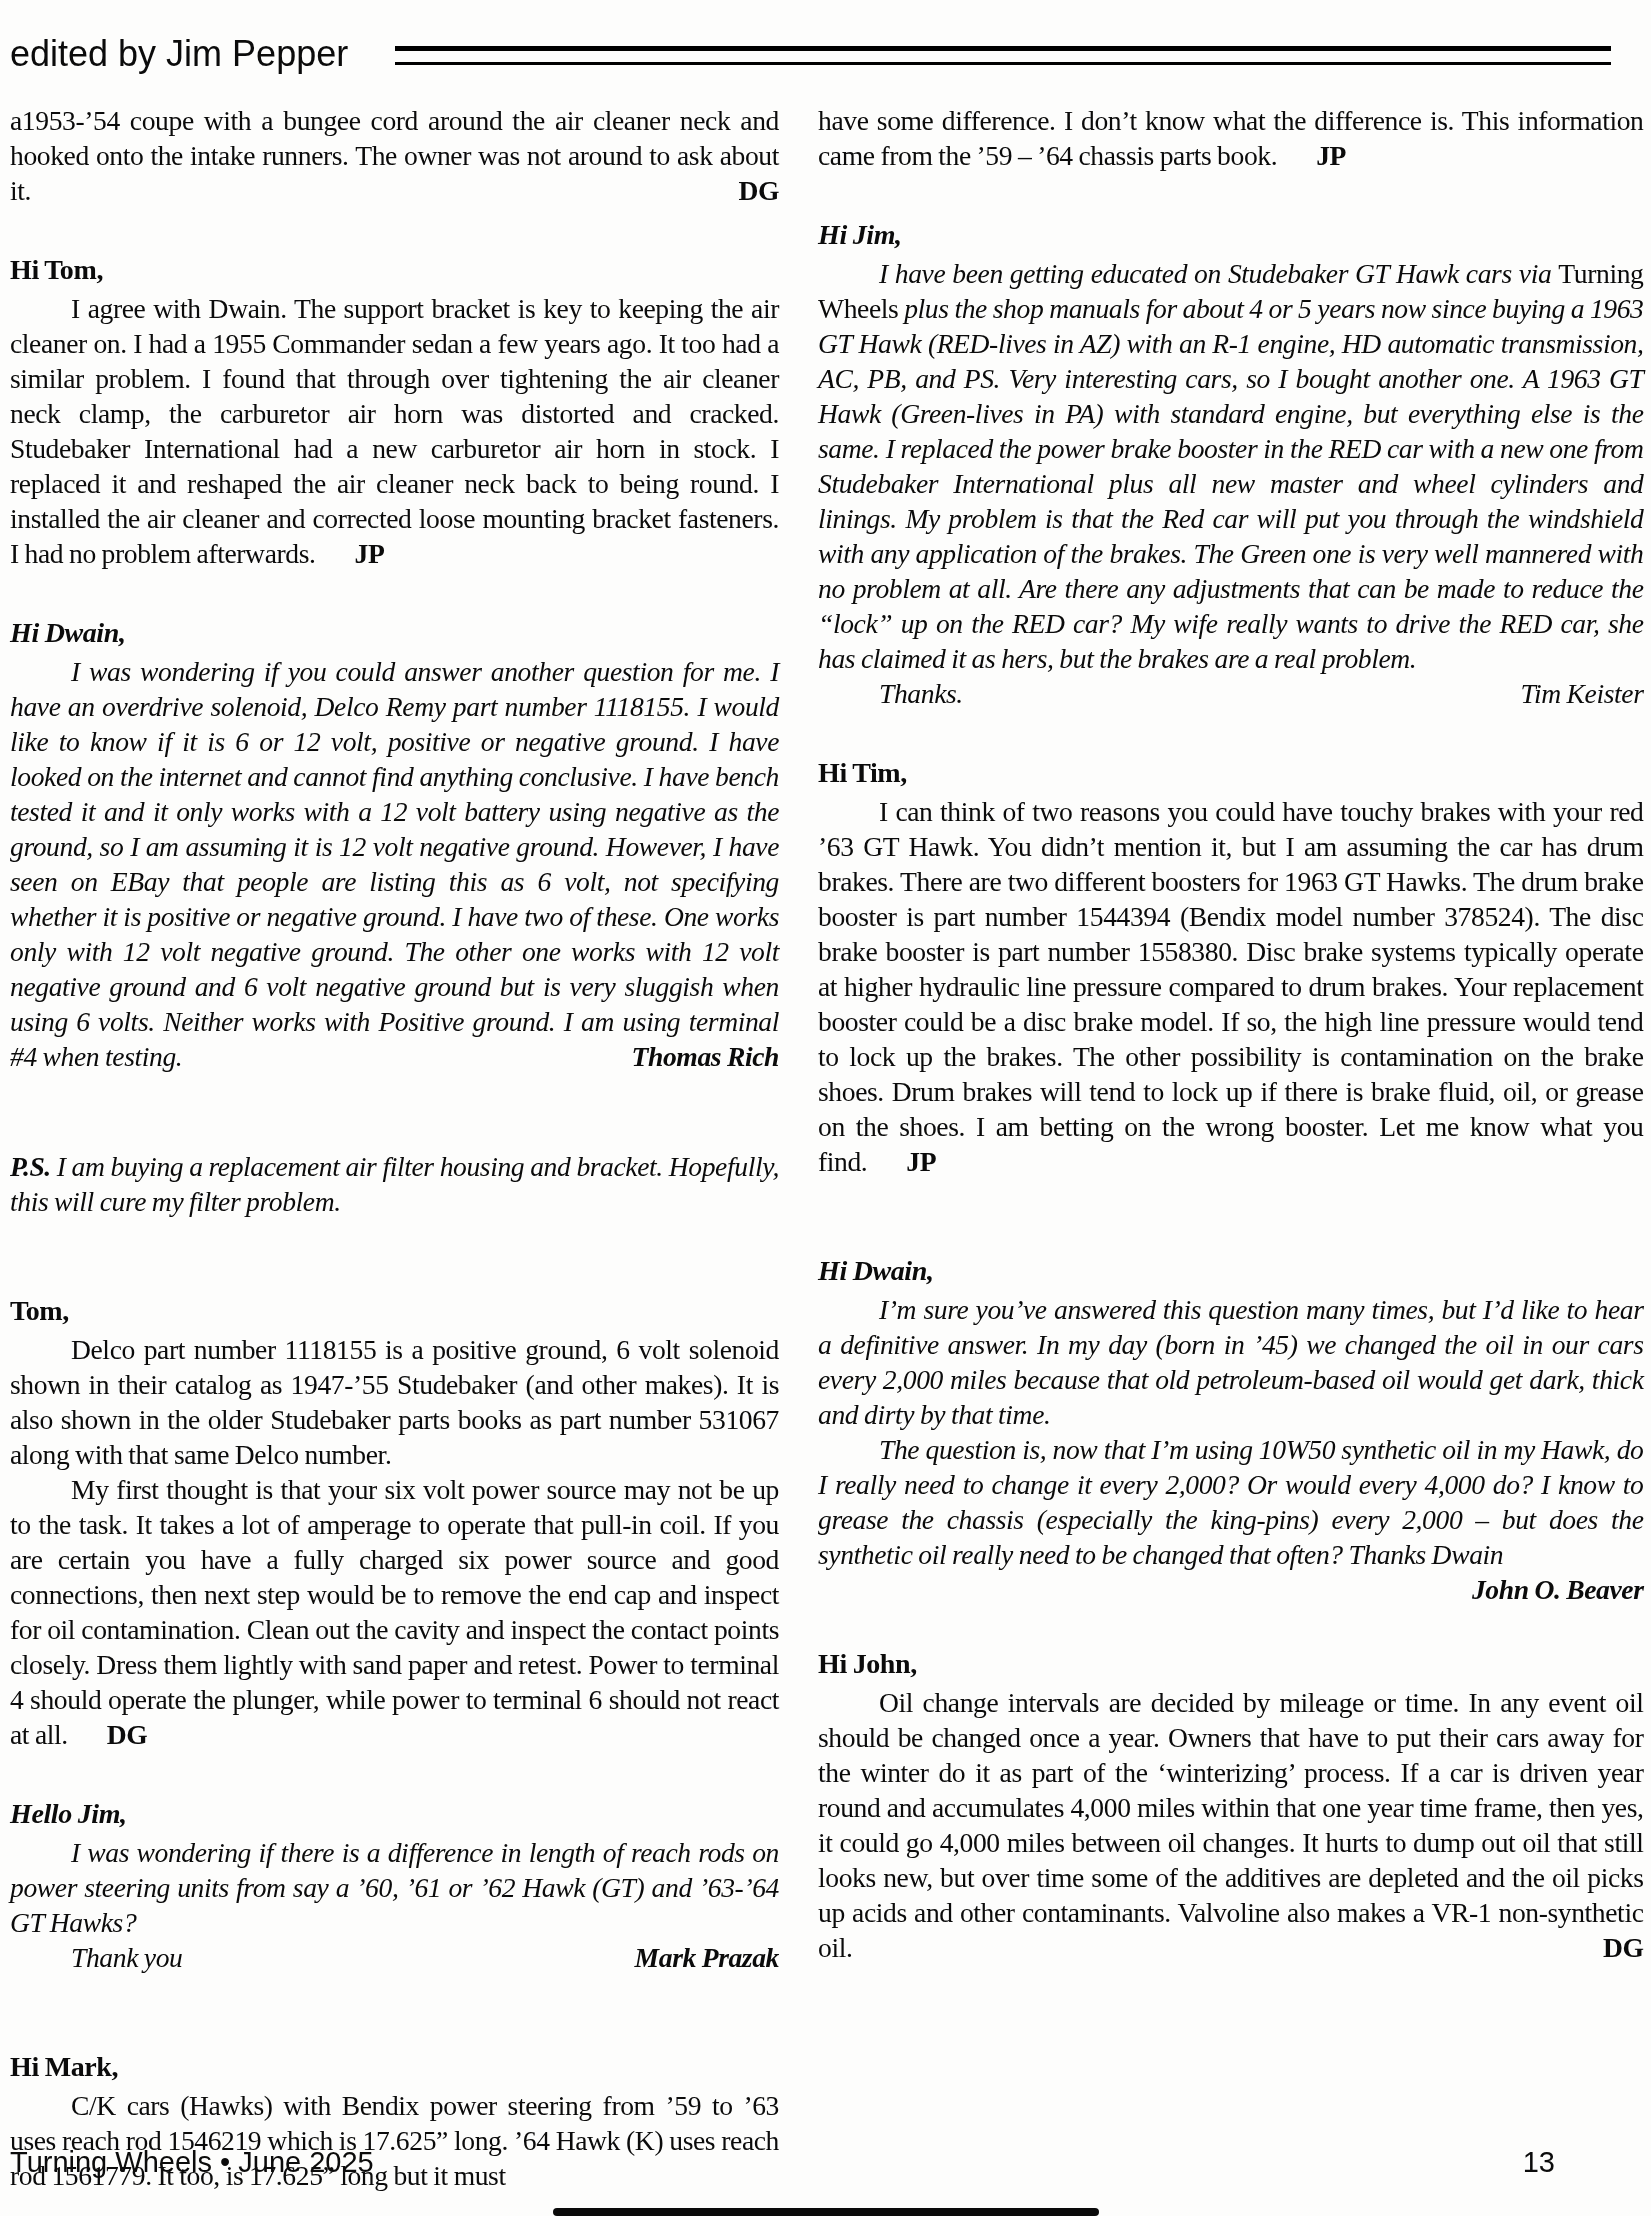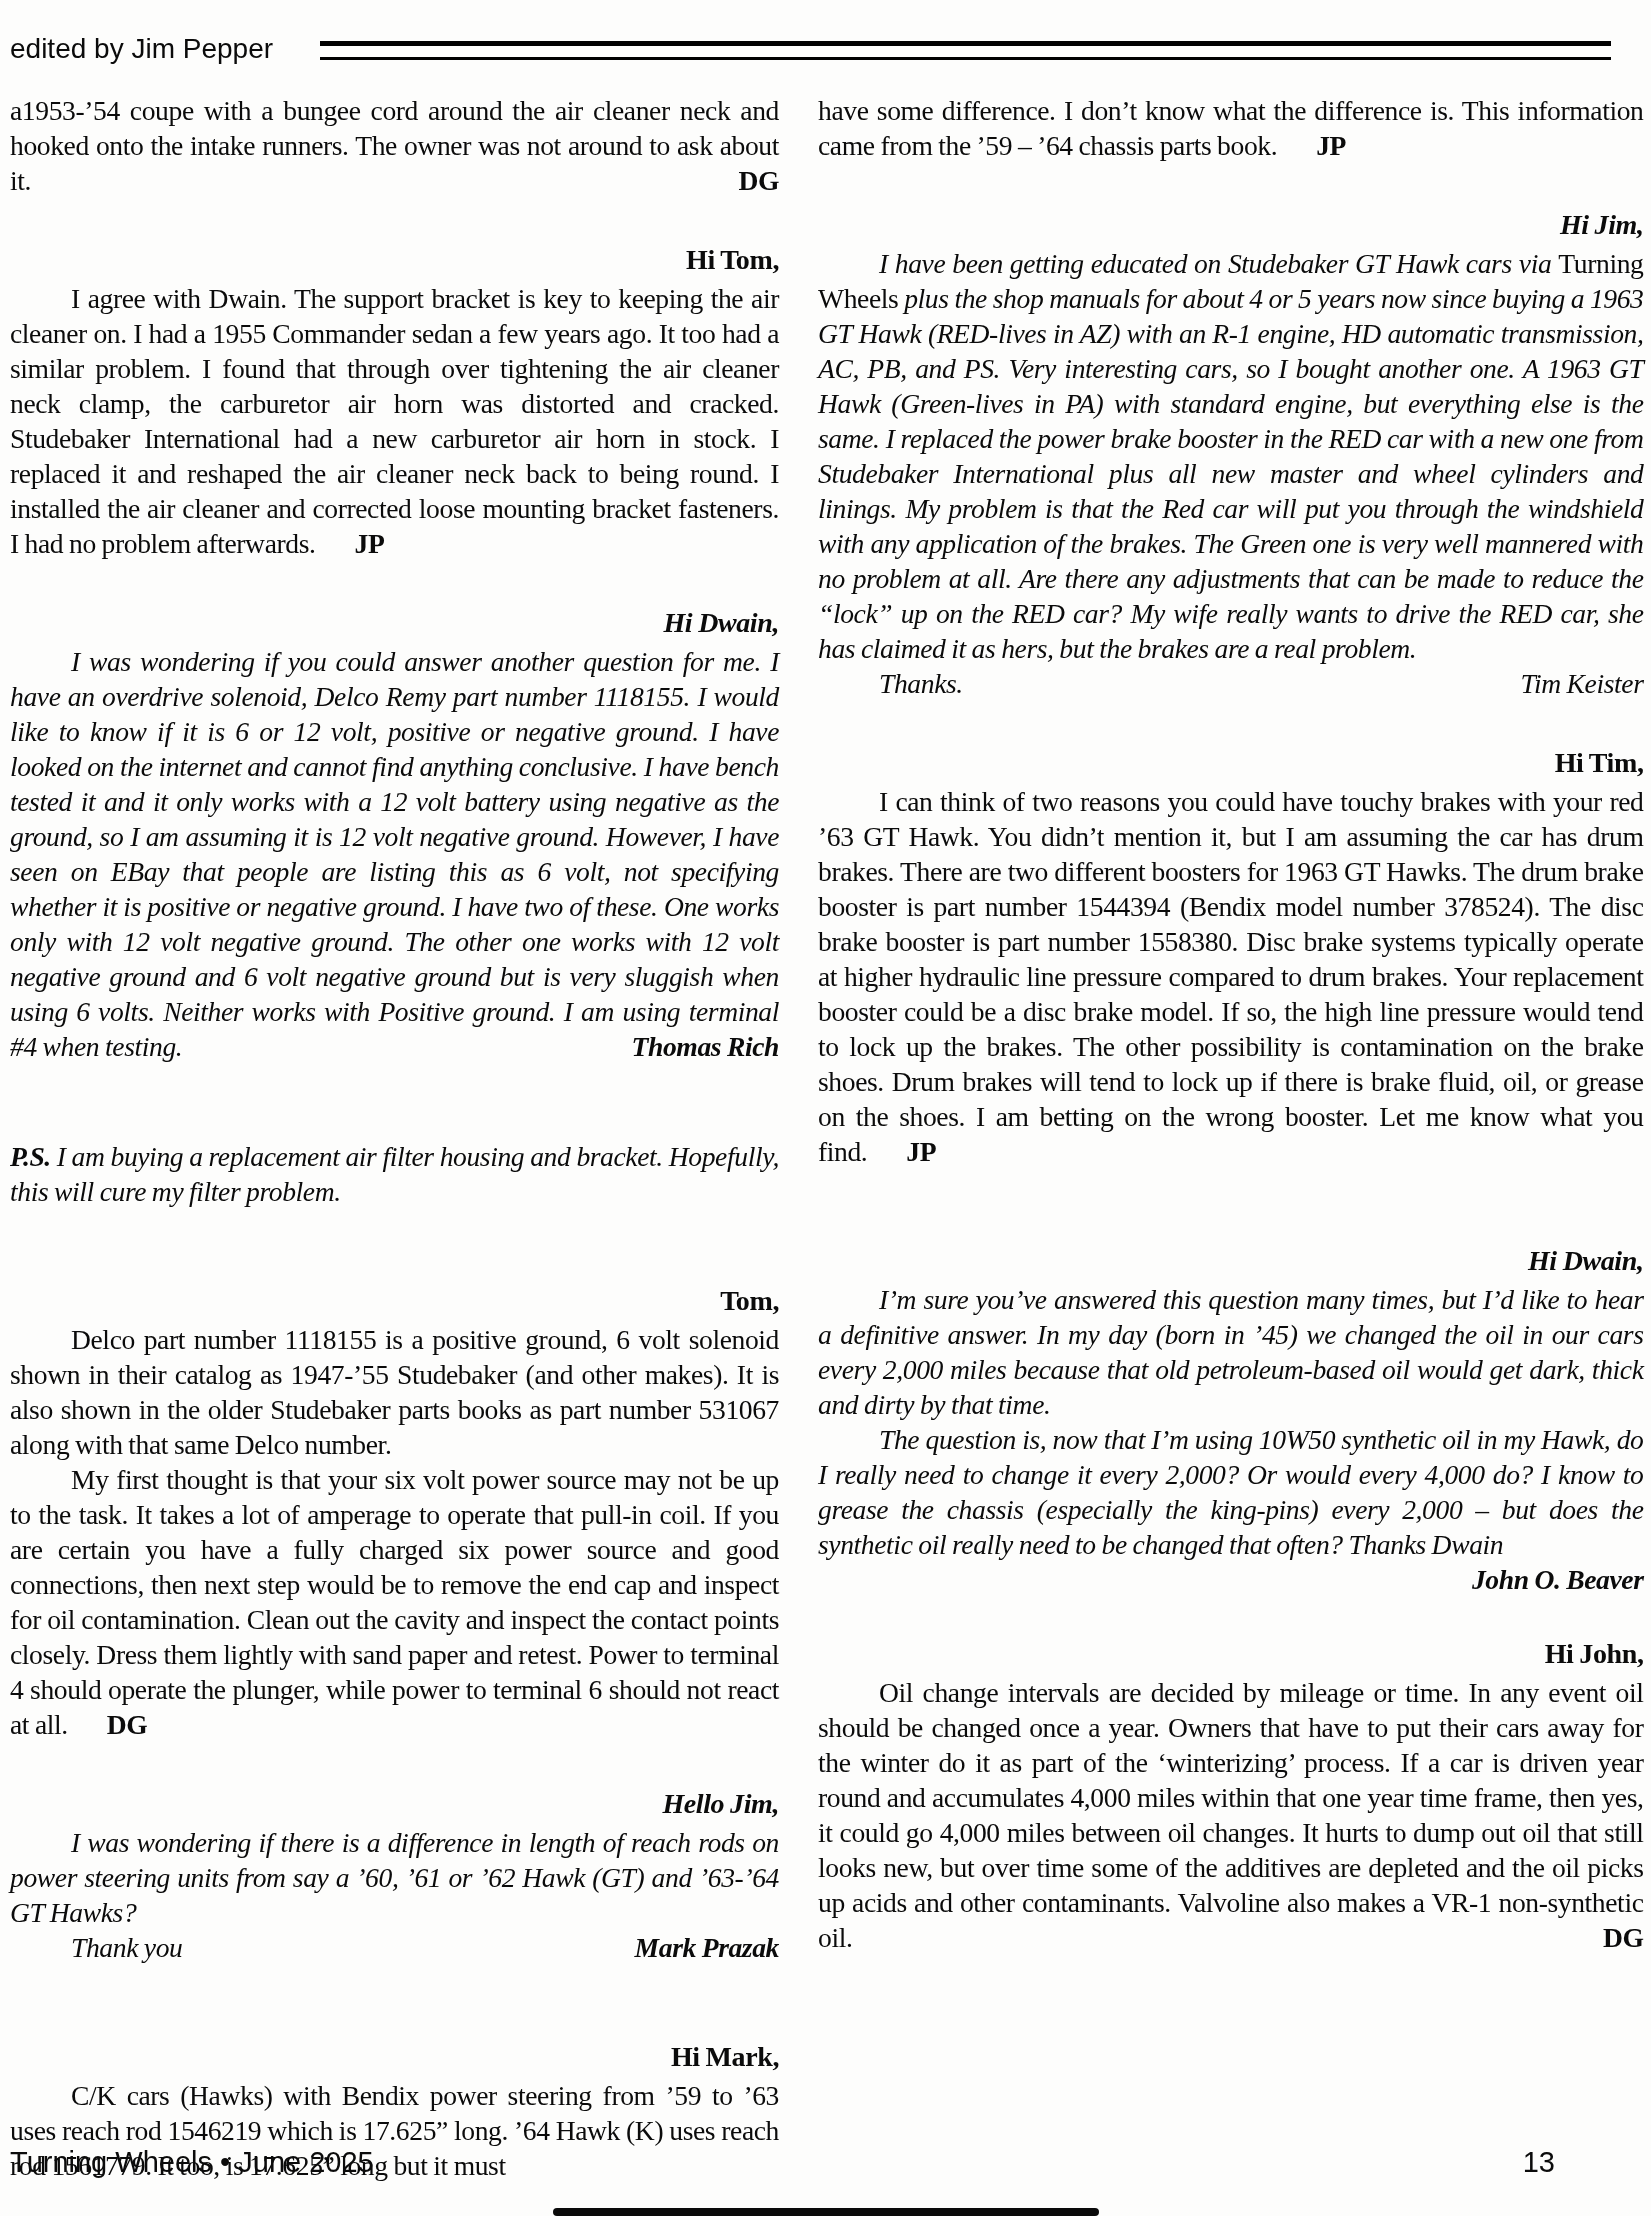--- a/index.html
+++ b/index.html
@@ -10,38 +10,38 @@
     color:#0b0b0b;
     font-family:"Liberation Serif", serif;
     overflow:hidden;
   }
   
   #header{
     display:flex;align-items:center;
     padding:32.5px 10px 0 10px;
     font-family:"Liberation Sans", sans-serif;
   }
-  #edited-by{font-size:28px;white-space:nowrap;}
+  #edited-by{font-size:36px;white-space:nowrap;}
   #header-rule{
     flex:1;height:10.6px;margin:4.2px 31px 0 47px;
     border-top:5.7px solid #000;border-bottom:3.5px solid #000;
   }
   #masthead{font-size:36px;white-space:nowrap;letter-spacing:-0.7px;}
   
   #main{
     display:flex;
     padding:28px 8.5px 0 10px;
     gap:39px;
   }
   .col{font-size:27.6px;line-height:35px;letter-spacing:-0.4px;word-spacing:-0.7px;}
   #col-left{width:769px;}
   #col-right{flex:1;}
   p{margin:0;text-align:justify;}
   p.ind{text-indent:61px;}
-  .heading{font-weight:bold;font-size:28px;margin:44px 0 4.2px 0;text-align:right;}
+  .heading{font-weight:bold;font-size:28px;margin:44px 0 4.2px 0;text-align:left;}
   .heading.big-gap{margin-top:74px;}
   .it{font-style:italic;}
   .sig{font-weight:bold;float:right;}
   .sig-inline{font-weight:bold;margin-left:39px;}
   .sigline{display:flex;justify-content:space-between;padding-left:61px;}
   .ps-label{font-weight:bold;font-style:italic;}
   .ps-block{margin-top:75px;}
   
   #footer{
     position:absolute;left:10px;right:97px;bottom:37px;

